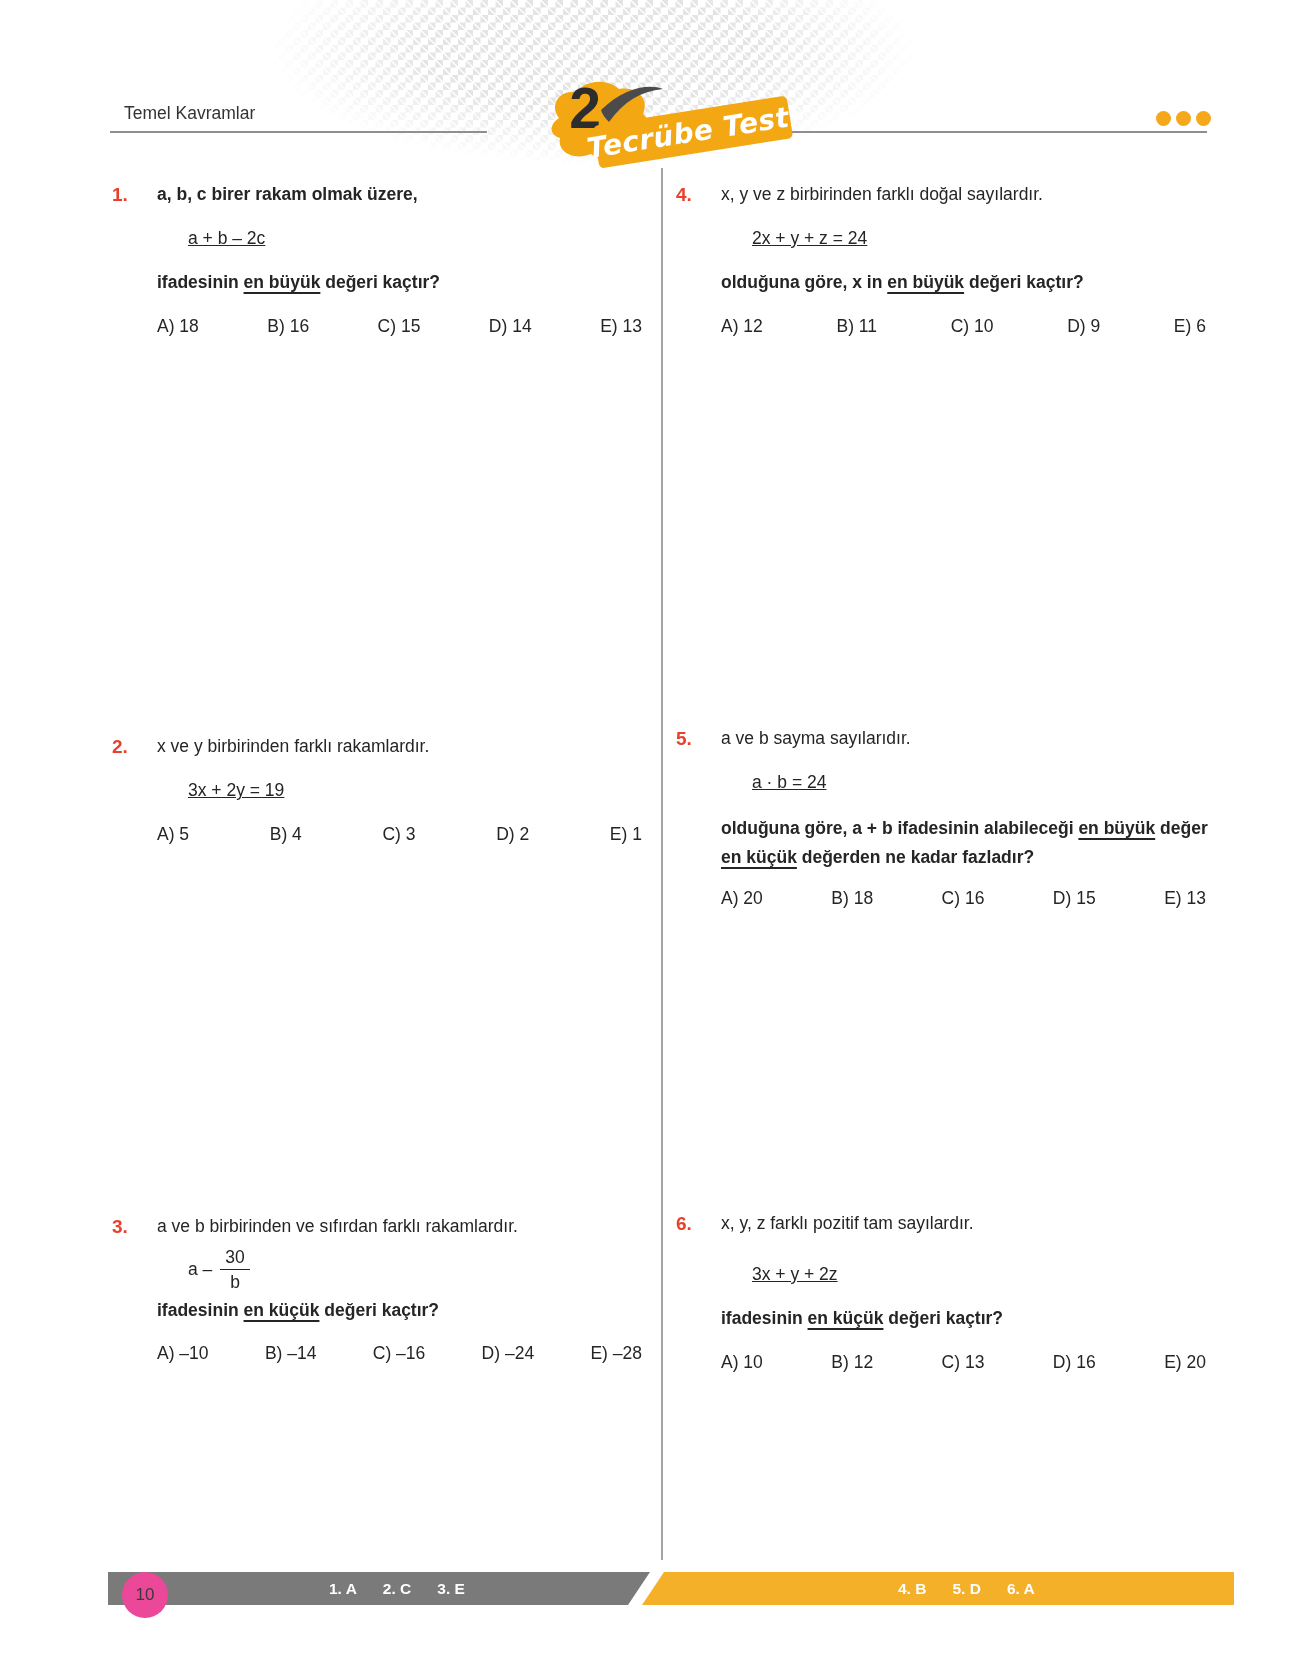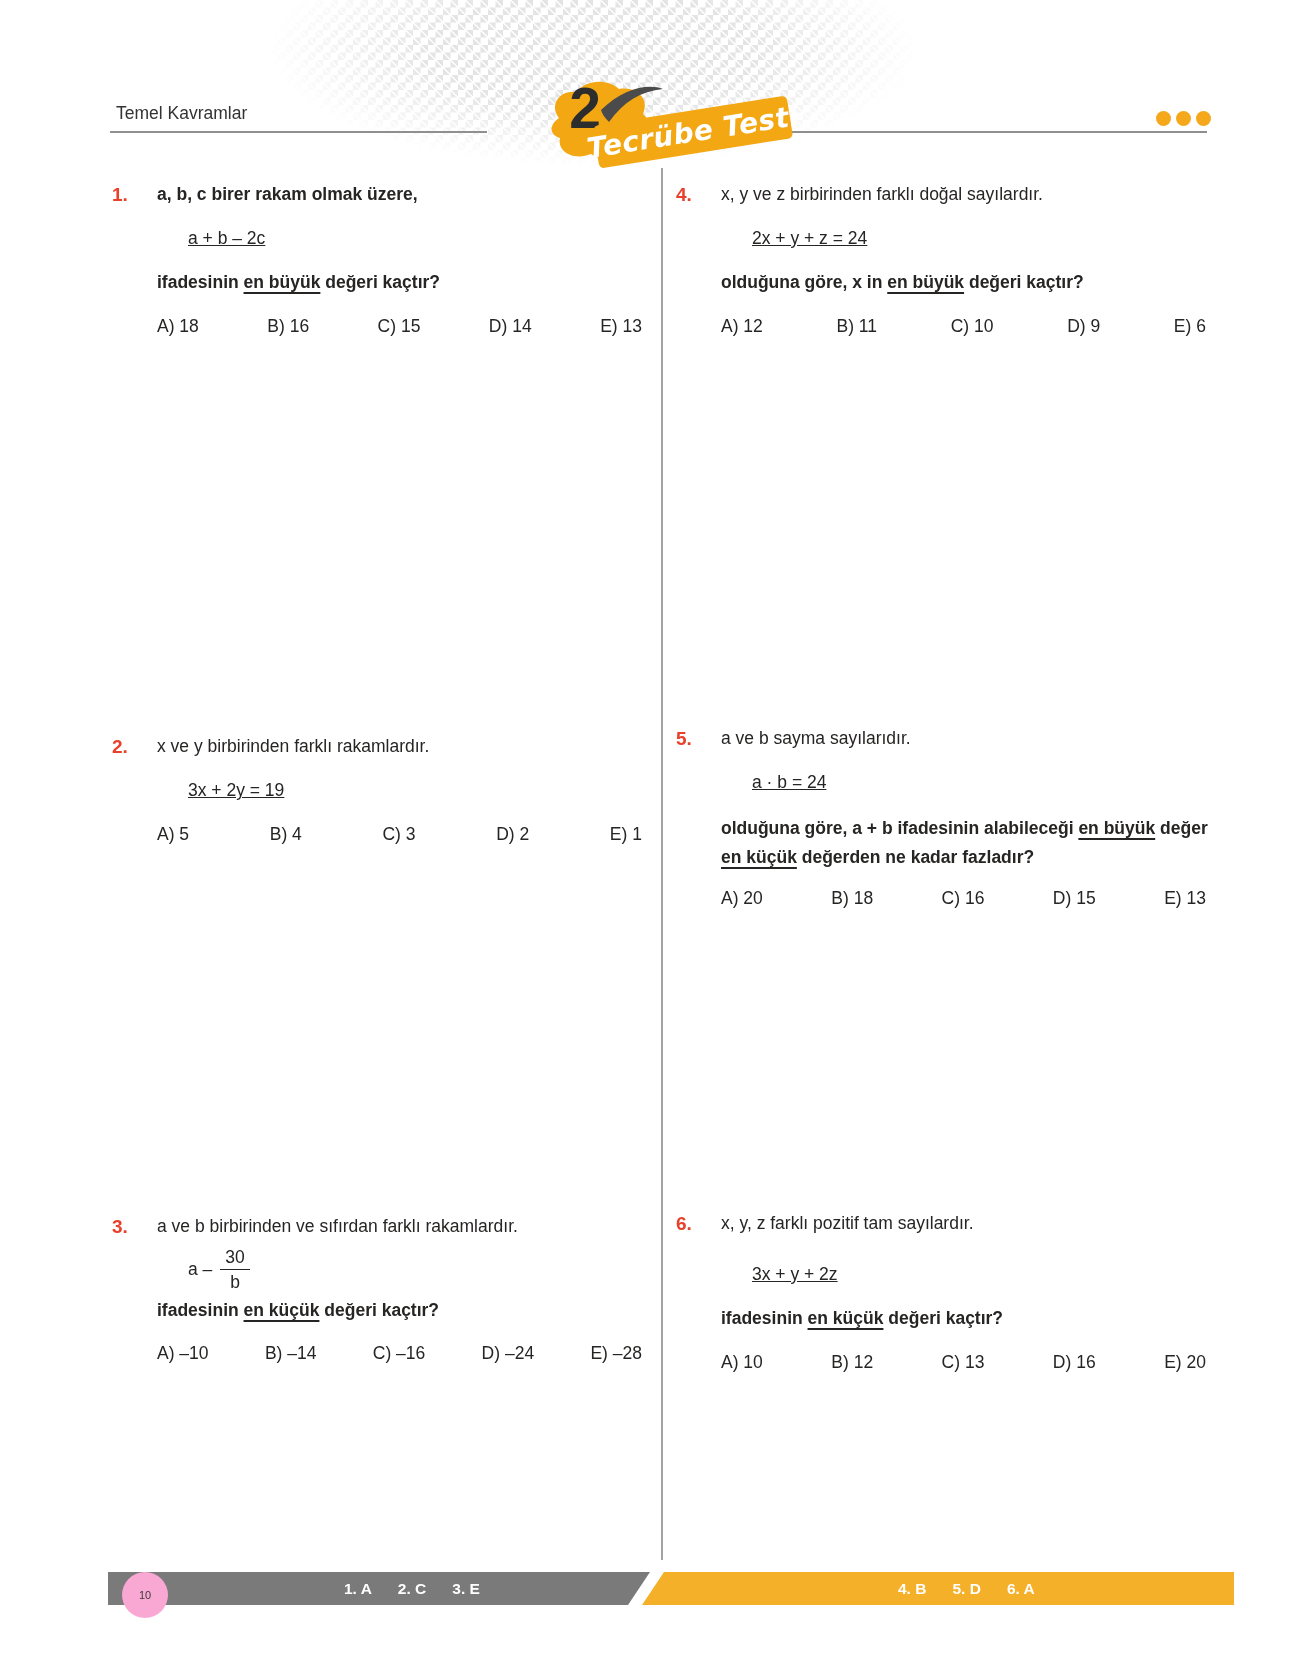--- a/index.html
+++ b/index.html
@@ -13,21 +13,21 @@
   .halftone {
     position:absolute; left:248px; top:0; width:690px; height:180px;
     background-image:
       linear-gradient(45deg,#e4e4e4 22%,transparent 22%,transparent 78%,#e4e4e4 78%),
       linear-gradient(45deg,#e4e4e4 22%,transparent 22%,transparent 78%,#e4e4e4 78%);
     background-size:15px 15px;
     background-position:0 0,7.5px 7.5px;
     -webkit-mask-image:radial-gradient(ellipse 62% 85% at 50% 28%,#000 38%,transparent 76%);
     mask-image:radial-gradient(ellipse 62% 85% at 50% 28%,#000 38%,transparent 76%);
   }
-  .h-title { position:absolute; left:116px; top:103px; font-size:17.5px; color:#333; }
+  .h-title { position:absolute; left:124px; top:103px; font-size:17.5px; color:#333; }
   .rule { position:absolute; top:131px; height:2px; background:#8f8f8f; }
   .rule-l { left:110px; width:377px; }
   .rule-r { left:753px; width:454px; }
   .dots { position:absolute; left:1156px; top:111px; display:flex; gap:5px; }
   .dots span { width:15px; height:15px; border-radius:50%; background:#f5a81c; }
   .badge { position:absolute; left:535px; top:58px; }
 
   
   .divider { position:absolute; left:661px; top:168px; width:2px; height:1392px; background:#a3a3a3; }
 
@@ -66,29 +66,29 @@
   .bar-gray {
     position:absolute; left:108px; top:1572px; width:542px; height:33px; background:#7a7a7a;
     clip-path:polygon(0 0,100% 0,calc(100% - 22px) 100%,0 100%);
   }
   .bar-orange {
     position:absolute; left:642px; top:1572px; width:592px; height:33px; background:#f5b02a;
     clip-path:polygon(22px 0,100% 0,100% 100%,0 100%);
   }
   .page-circle {
     position:absolute; left:122px; top:1572px; width:46px; height:46px;
-    background:#f9a8d4; border-radius:50%;
+    background:#ec4899; border-radius:50%;
     display:flex; align-items:center; justify-content:center;
-    font-size:11px; color:#3a3a3a; z-index:2;
+    font-size:17px; color:#3a3a3a; z-index:2;
   }
   .answers {
     position:absolute; top:1572px; height:33px; display:flex; align-items:center;
     gap:26px; color:#fff; font-weight:700; font-size:15.5px; z-index:2;
   }
-  .answers-left  { left:344px; }
+  .answers-left  { left:329px; }
   .answers-right { left:898px;text-align:right; }
 </style>
 </head>
 <body>
 
 <div class="page">
 
   <div class="halftone"></div>
   <div class="h-title">Temel Kavramlar</div>
   <div class="rule rule-l"></div>

